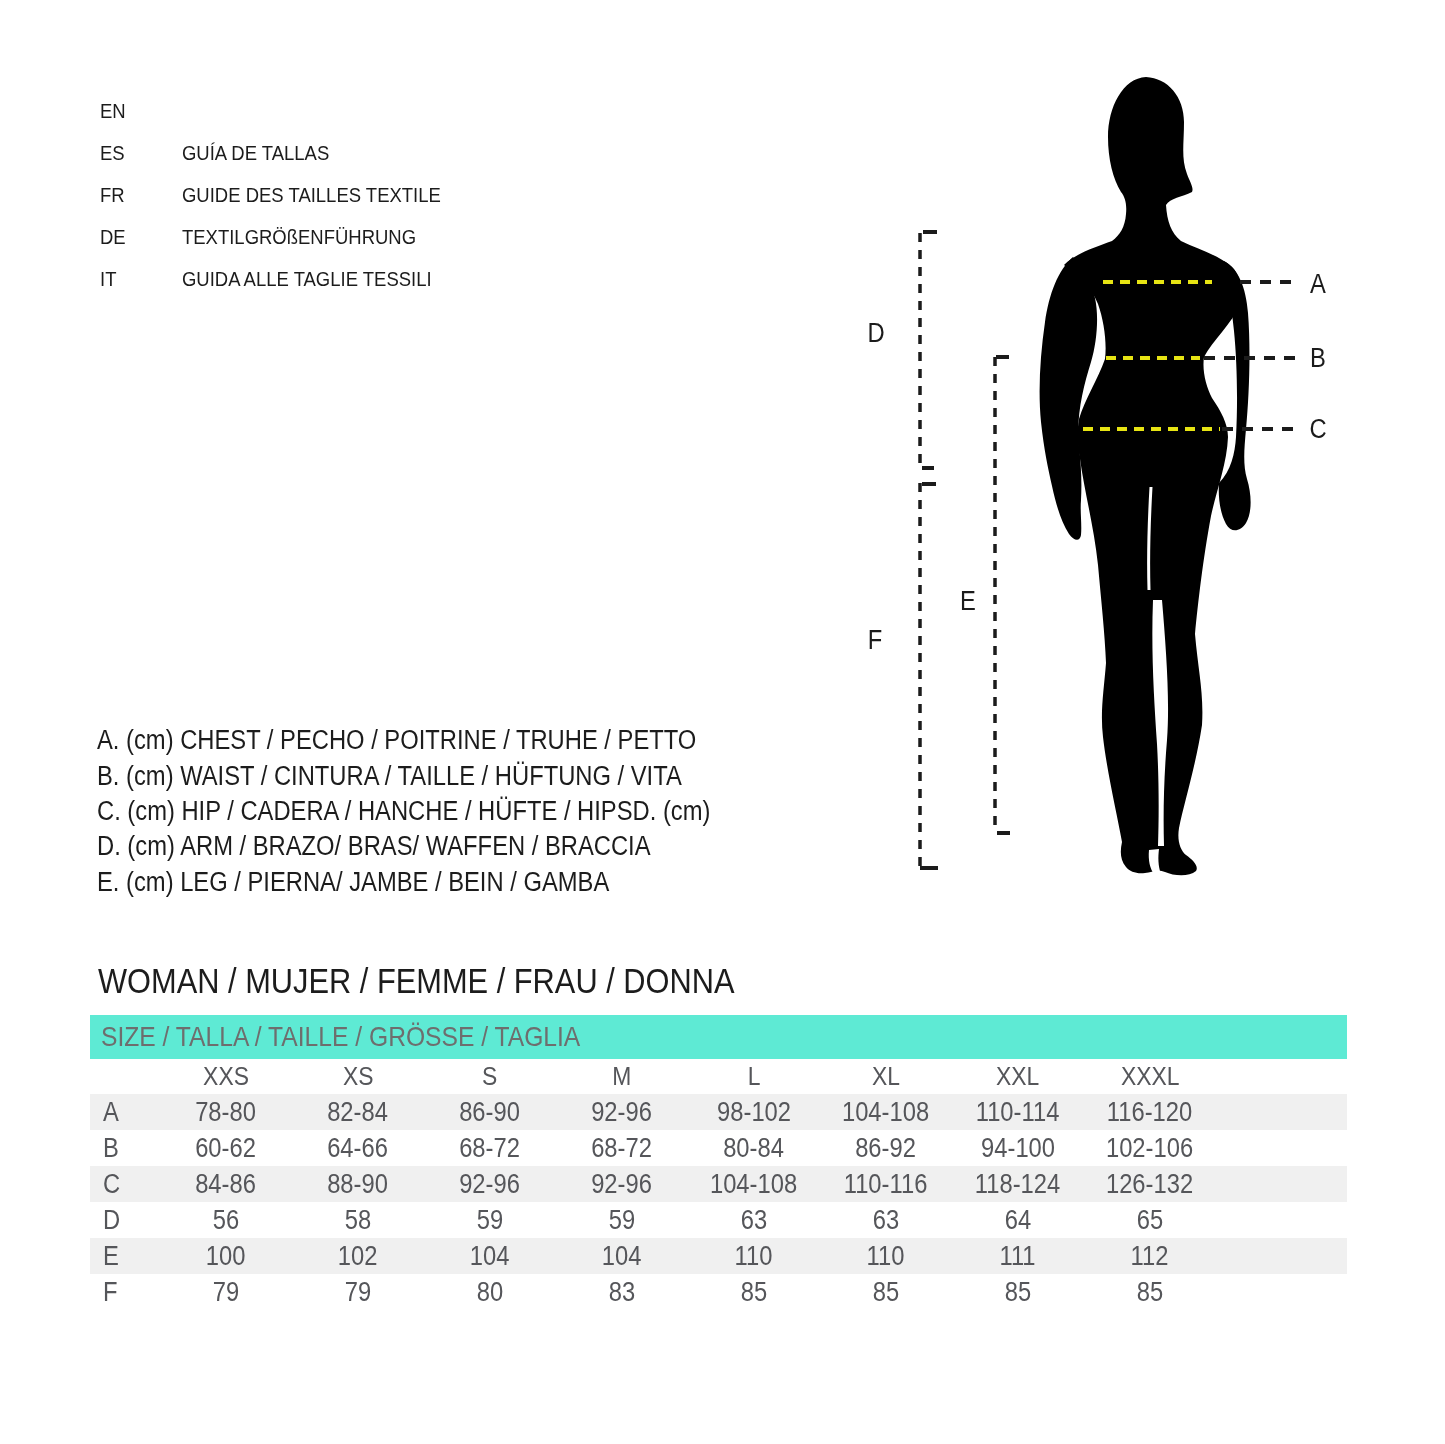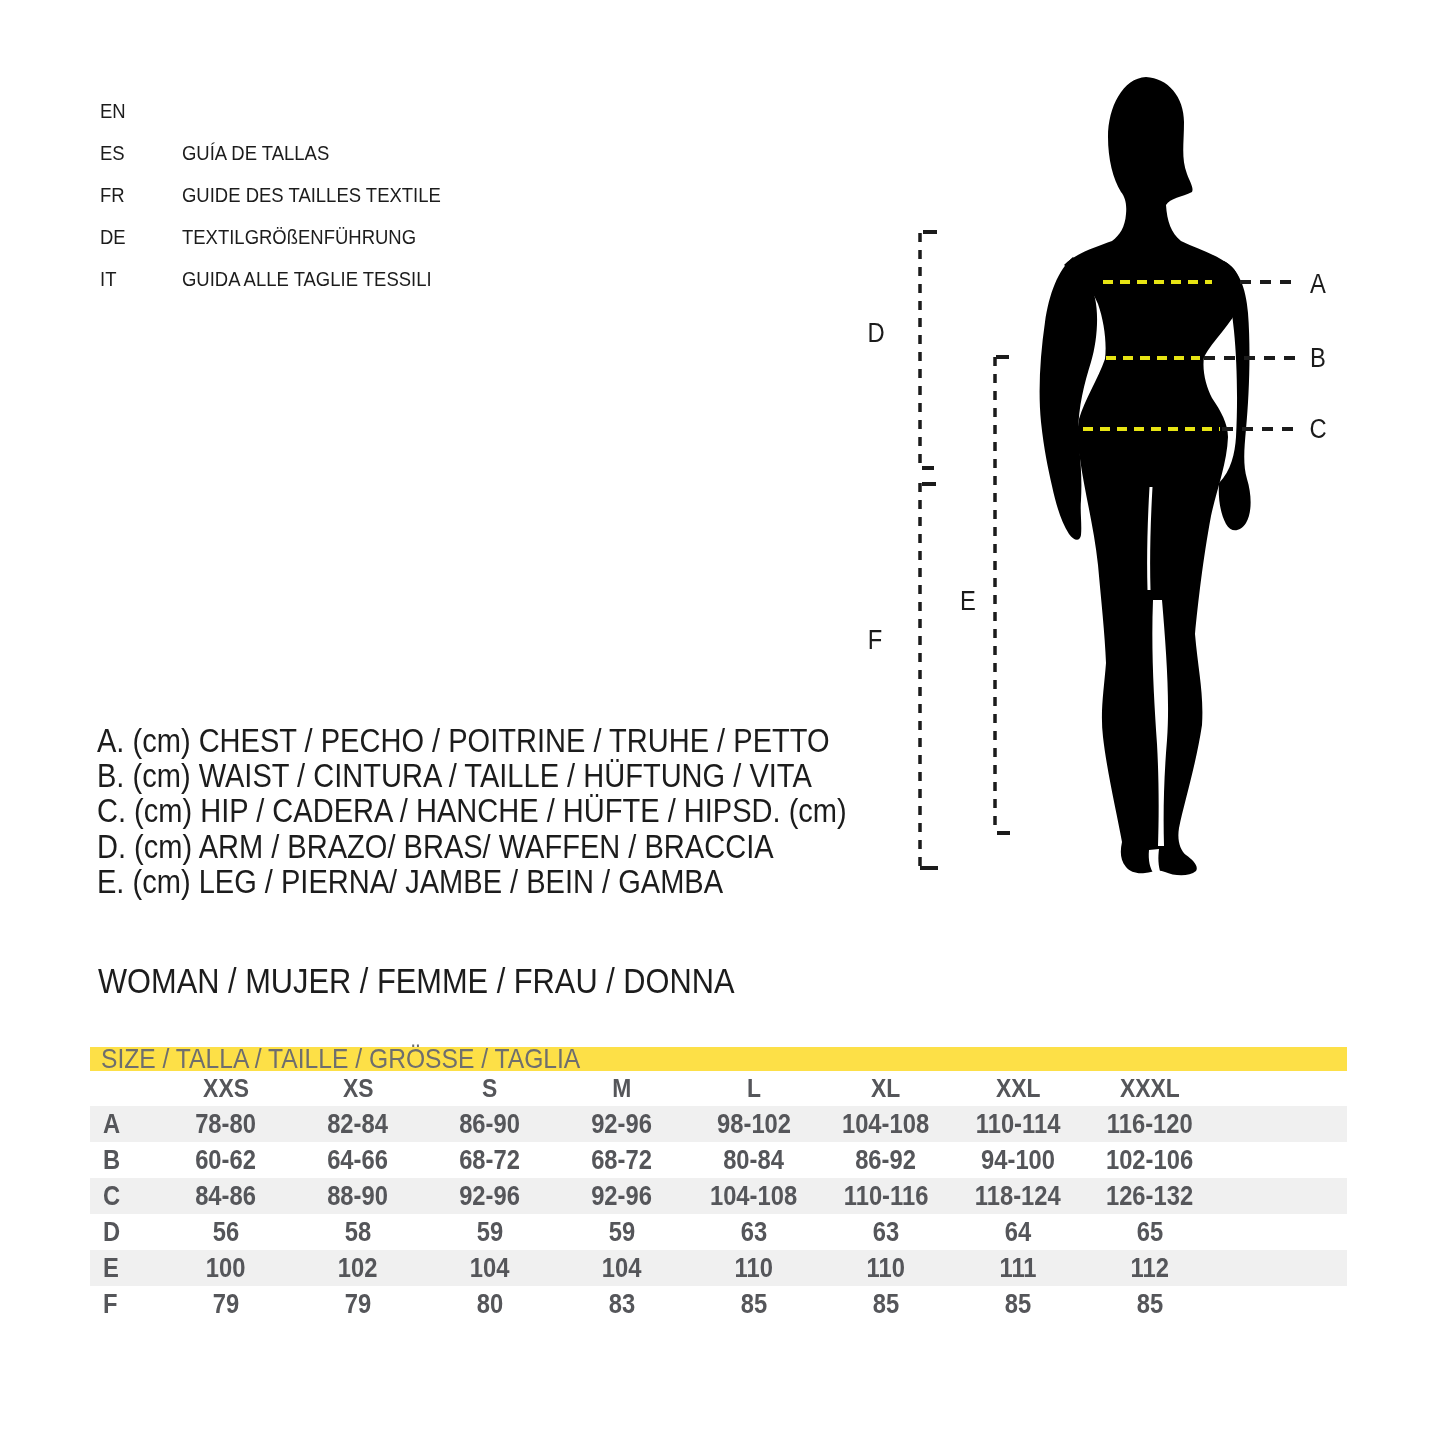--- a/index.html
+++ b/index.html
@@ -11,30 +11,30 @@
   .cz{display:inline-block;white-space:nowrap;transform:scaleX(.88);}
   .czc{transform-origin:50% 50%;}
   .czl{transform-origin:0 50%;}
 
   
   .lang-block{position:absolute;left:100px;top:90px;}
   .lang-row{display:grid;grid-template-columns:82px auto;height:42px;align-items:center;font-size:21px;}
 
   
   .legend-block{position:absolute;left:97px;top:723px;}
-  .legend-line{height:35.4px;display:flex;align-items:center;font-size:33px;}
+  .legend-line{height:35.4px;display:flex;align-items:center;font-size:27px;}
 
   
   .gender-title{position:absolute;left:98px;top:966px;height:30px;display:flex;align-items:center;font-size:35px;}
 
   
   .size-table{position:absolute;left:90px;top:1015px;width:1257px;}
-  .size-bar{height:24px;background:#fde047;display:flex;align-items:center;padding-left:11px;box-sizing:border-box;
-            font-size:28px;color:#6e6e6e;margin-top:32px;}
-  .grid-row{display:grid;grid-template-columns:70px repeat(8,132px) 1fr;font-weight:bold;}
+  .size-bar{height:44px;background:#5eead4;display:flex;align-items:center;padding-left:11px;box-sizing:border-box;
+            font-size:28px;color:#6e6e6e;}
+  .grid-row{display:grid;grid-template-columns:70px repeat(8,132px) 1fr;}
   .hdr-row{height:35px;color:#55565a;font-size:26px;}
   .trow{height:36px;color:#55565a;font-size:27px;}
   .trow.stripe{background:#f0f0f0;}
   .cell{display:flex;align-items:center;justify-content:center;overflow:visible;}
   .cell.lbl{justify-content:flex-start;padding-left:13px;}
 
   
   .diag-label{position:absolute;transform:translate(-50%,-50%);font-size:27px;color:#1b1b1b;
               display:flex;align-items:center;justify-content:center;}
   .diagram-svg{position:absolute;left:0;top:0;}

